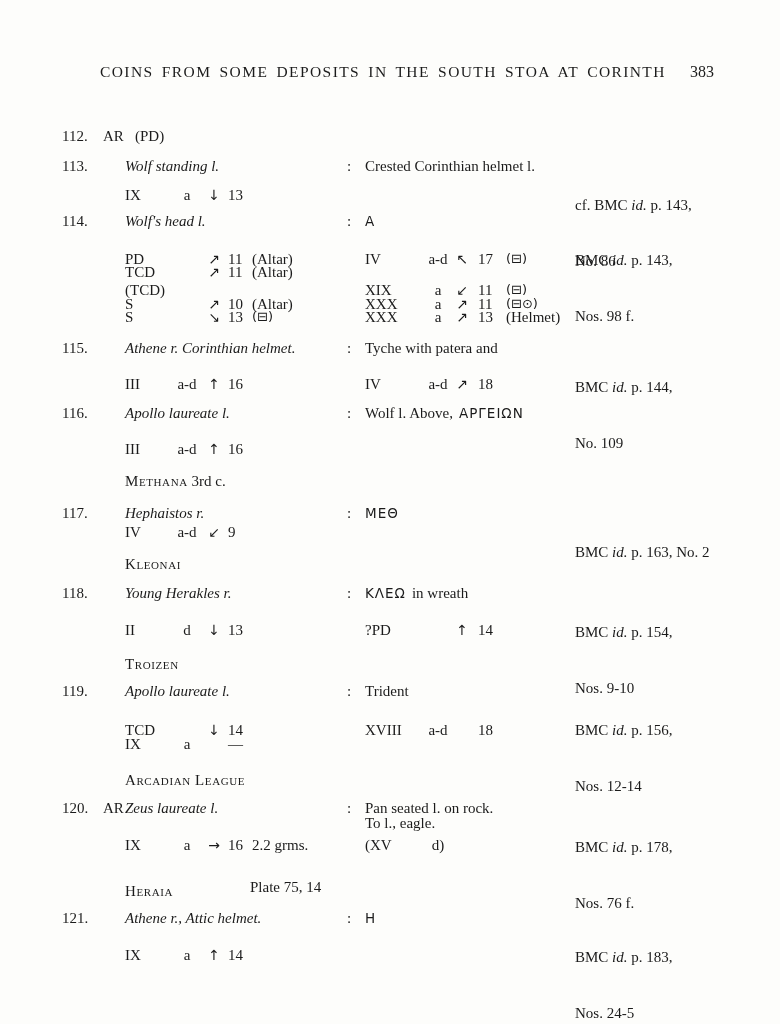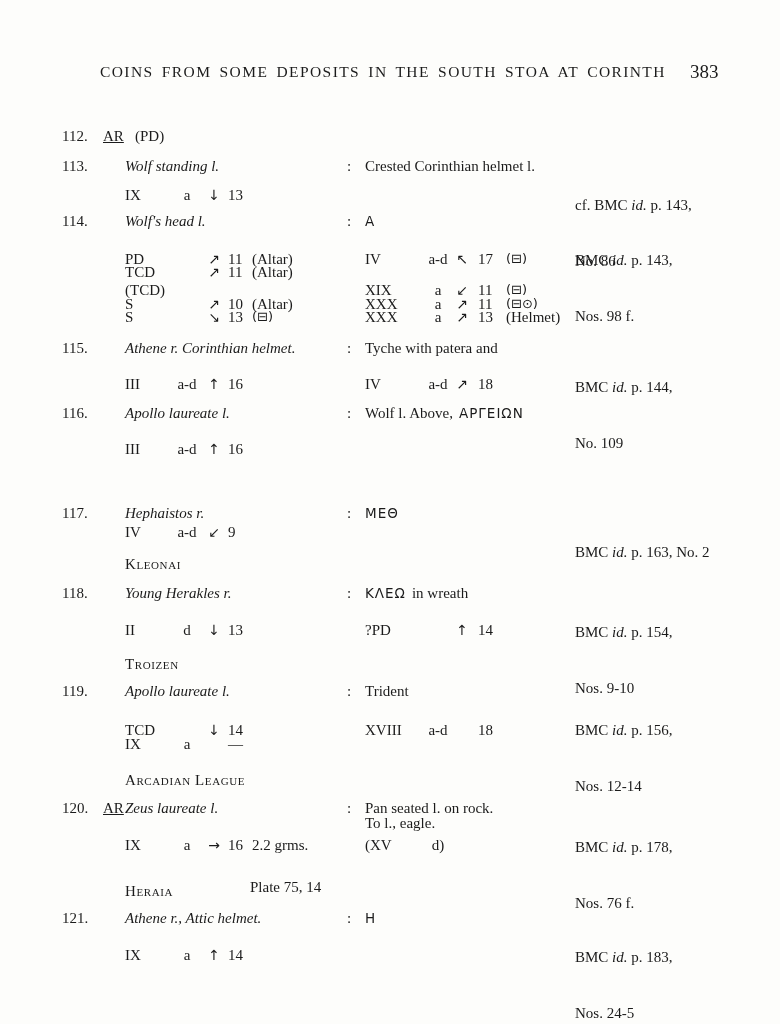--- a/index.html
+++ b/index.html
@@ -11,29 +11,29 @@
     color: #1b1b1b;
     font-family: "Liberation Serif", serif;
     font-size: 15px;
     overflow: hidden;
   }
   .ln { position: absolute; left: 0; width: 780px; height: 16px; line-height: 16px; white-space: nowrap; }
   .c  { position: absolute; top: 0; white-space: nowrap; }
 
   
   .title { left: 100px; letter-spacing: 1.4px; word-spacing: 3px; font-size: 15.5px; }
-  .pgnum { left: 690px; font-size: 19px; }
+  .pgnum { left: 690px; font-size: 16px; }
 
   
   .head { left: 125px; }
   .sc   { font-variant: small-caps; letter-spacing: 0.6px; }
 
   
   .x-num   { left: 62px; }
-  .x-metal { left: 103px; text-decoration: underline; }
+  .x-metal { left: 103px; }
   .x-paren { left: 135px; }
   .x-obv   { left: 125px; font-style: italic; }
   .x-colon { left: 347px; }
   .x-rev   { left: 365px; }
   .x-ref   { left: 575px; width: 160px; line-height: 15.5px; }
   .rl      { display: block; white-space: nowrap; margin-top: 40px; }
 
   
   .d-code { left: 125px; }
   .d-let  { left: 172px; width: 30px; text-align: center; }
@@ -174,20 +174,23 @@
     <span class="c x-colon">:</span>
     <span class="c x-rev"><span>Wolf l. Above,</span><span class="greek gap">ΑΡΓΕΙΩΝ</span></span>
   </div>
   <div class="ln" style="top:441px">
     <span class="c d-code">III</span>
     <span class="c d-let">a-d</span>
     <span class="c d-ar ar">↑</span>
     <span class="c d-n">16</span>
   </div>
 
+  <div class="ln" style="top:473px">
+    <span class="c head"><span class="sc">Methana</span> <span>3rd c.</span></span>
+  </div>
 
   <div class="ln" style="top:505px">
     <span class="c x-num">117.</span>
     <span class="c x-obv">Hephaistos r.</span>
     <span class="c x-colon">:</span>
     <span class="c x-rev greek">ΜΕΘ</span>
     <span class="c x-ref">
       <span class="rl"><span>BMC</span> <span class="it">id.</span> <span>p. 163, No. 2</span></span>
     </span>
   </div>

